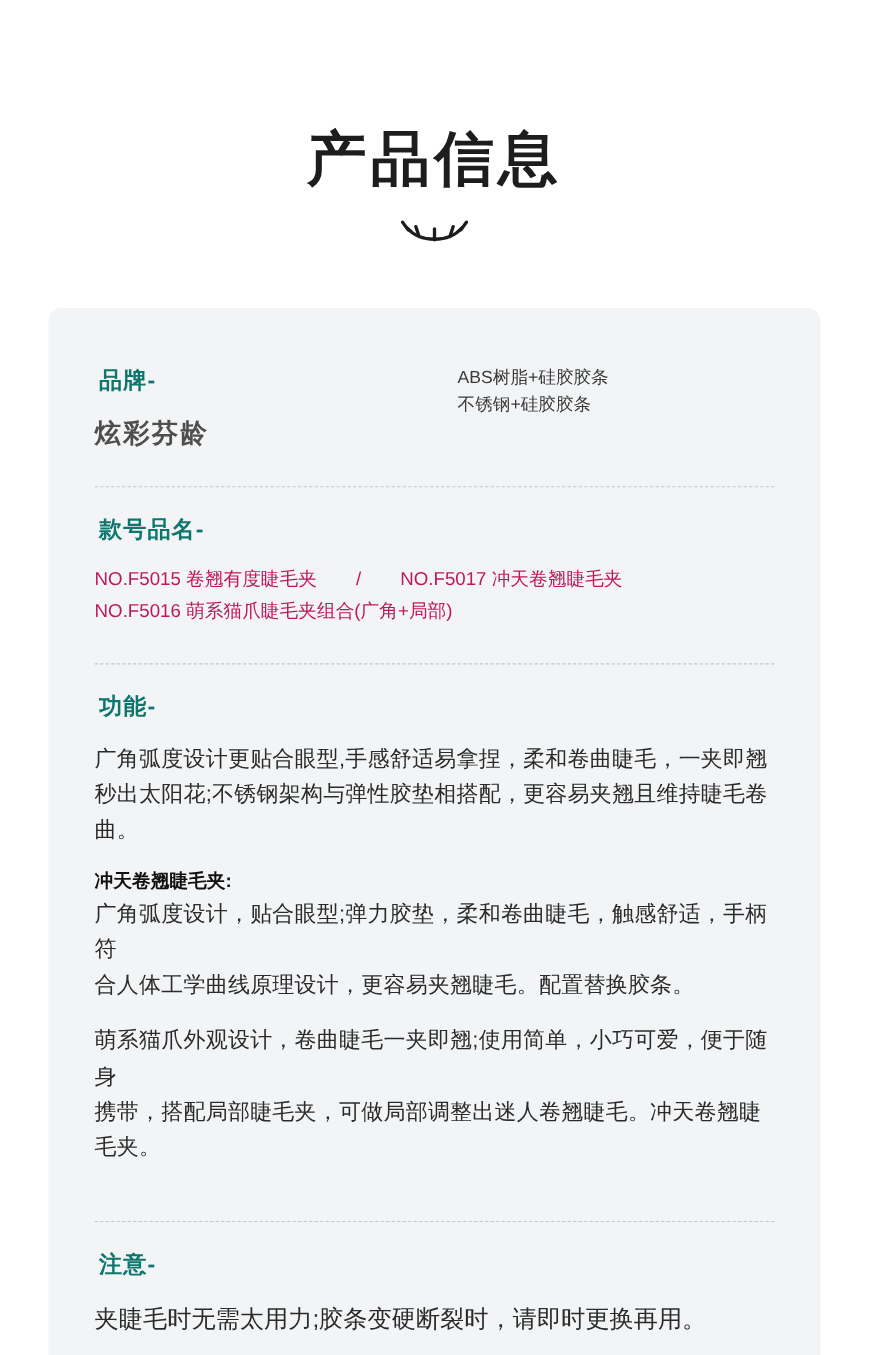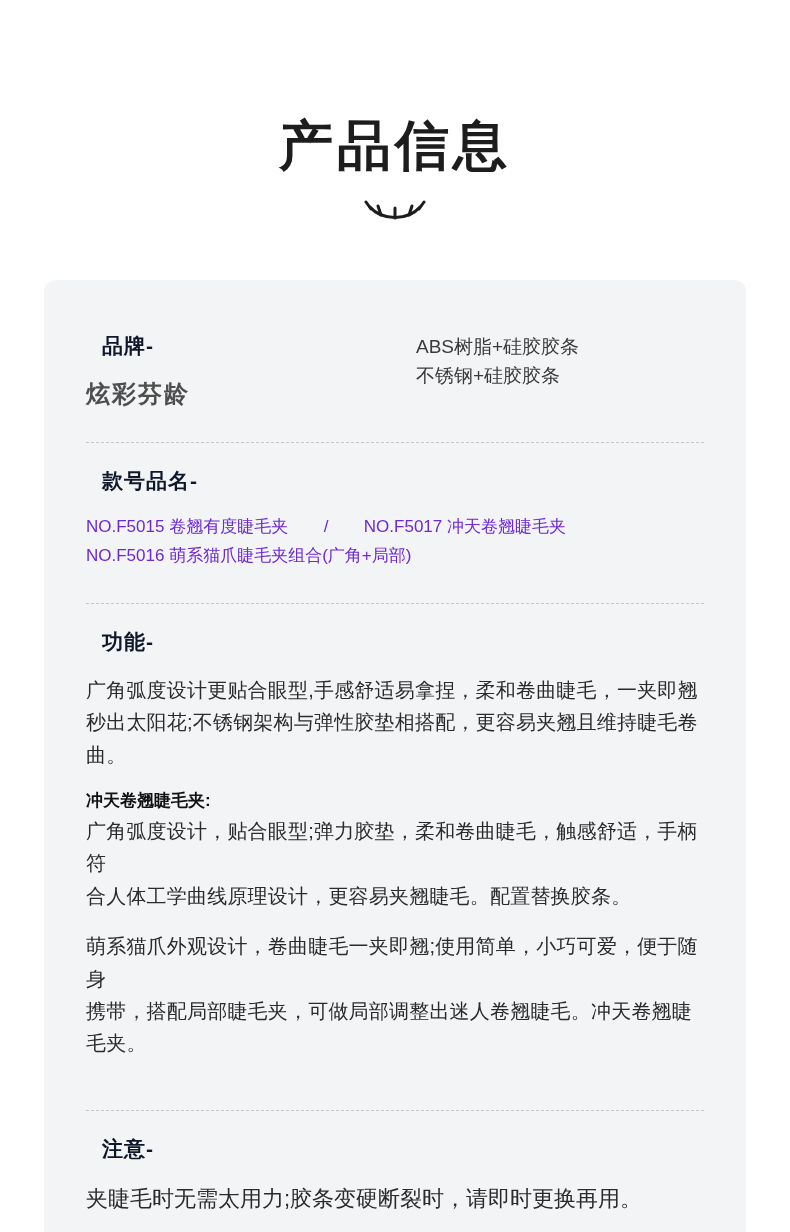--- a/index.html
+++ b/index.html
@@ -57,23 +57,23 @@
   .divider {
     border: none;
     border-top: 1px dashed #c4c6c9;
     margin: 22px 0 24px 0;
     height: 0;
   }
 
   .label {
     font-size: 21px;
     font-weight: bold;
-    color: #0f172a;
+    color: #0f766e;
     letter-spacing: 1px;
-    margin: 0 0 18px 16px;
+    margin: 0 0 18px 4px;
   }
 
   .two-col {
     display: flex;
     align-items: flex-start;
   }
   .col-left {
     width: 330px;
     flex: 0 0 330px;
   }
@@ -82,29 +82,29 @@
   }
 
   .brand-name {
     font-size: 24px;
     font-weight: bold;
     color: #4e4e4e;
     letter-spacing: 2px;
     margin: 0;
   }
   .material-line {
-    font-size: 19px;
+    font-size: 16px;
     color: #3a3a3a;
     line-height: 1.55;
     margin: 0;
   }
 
   .model-line {
     font-size: 17px;
-    color: #6d28d9;
+    color: #be185d;
     line-height: 1.7;
     margin: 0;
   }
   .model-gap {
     display: inline-block;
     width: 26px;
   }
 
   .func-block {
     margin-bottom: 18px;

